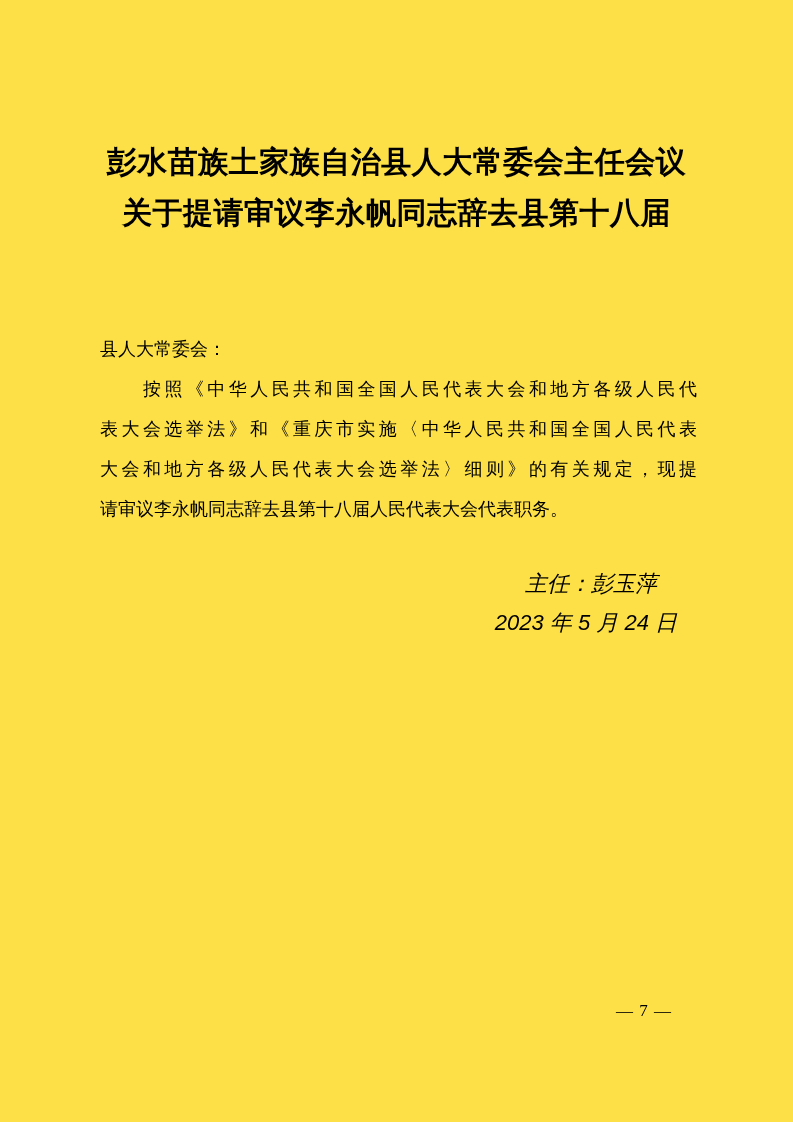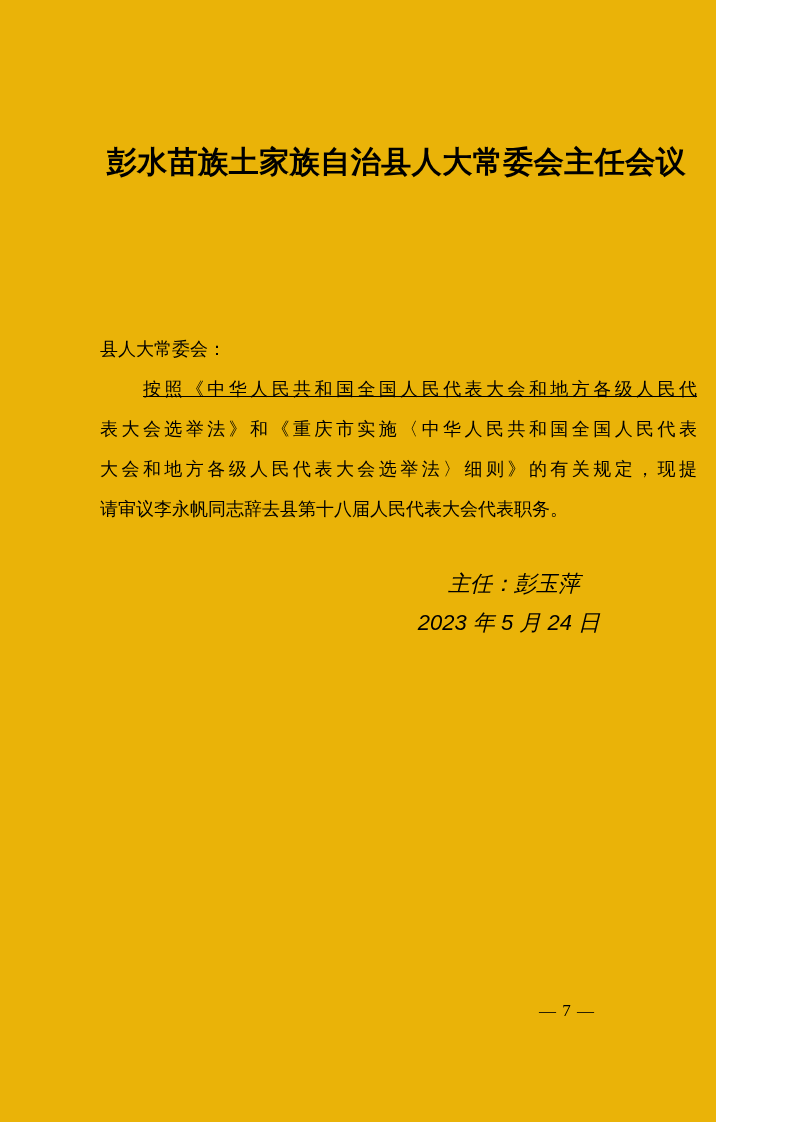--- a/index.html
+++ b/index.html
@@ -2,23 +2,23 @@
 <html><head>
 <meta charset="utf-8">
 <style>
   html, body {
     margin: 0;
     padding: 0;
     background: #ffffff;
   }
   .page {
     position: relative;
-    width: 716px;
+    width: 793px;
     height: 1122px;
-    background: #eab308;
+    background: #fde047;
     color: #000000;
     font-family: "Liberation Sans", sans-serif;
     overflow: hidden;
   }
   .doc-title {
     position: absolute;
     top: 136px;
     left: 0;
     width: 793px;
     text-align: center;
@@ -41,21 +41,20 @@
   .body-line.wrap {
     white-space: normal;
   }
   .body-line.justify {
     white-space: normal;
     text-align: justify;
     text-align-last: justify;
   }
   .body-line.indent {
     text-indent: 43px;
-    text-decoration: underline;
   }
   .sig-line {
     position: absolute;
     font-size: 22px;
     line-height: 26px;
     white-space: nowrap;
     font-style: italic;
   }
   .sig-name { top: 571px; right: 136px; }
   .sig-date { top: 610px; right: 116px; }
@@ -70,20 +69,21 @@
     white-space: nowrap;
   }
 </style>
 </head>
 <body>
 
 <div class="page">
 
   <div class="doc-title">
     <div class="title-line">彭水苗族土家族自治县人大常委会主任会议</div>
+    <div class="title-line">关于提请审议李永帆同志辞去县第十八届</div>
   </div>
 
   <div class="doc-body">
     <div class="body-line">县人大常委会：</div>
     <div class="body-line justify indent">按照《中华人民共和国全国人民代表大会和地方各级人民代</div>
     <div class="body-line justify">表大会选举法》和《重庆市实施〈中华人民共和国全国人民代表</div>
     <div class="body-line justify">大会和地方各级人民代表大会选举法〉细则》的有关规定，现提</div>
     <div class="body-line wrap">请审议李永帆同志辞去县第十八届人民代表大会代表职务。</div>
   </div>
 

